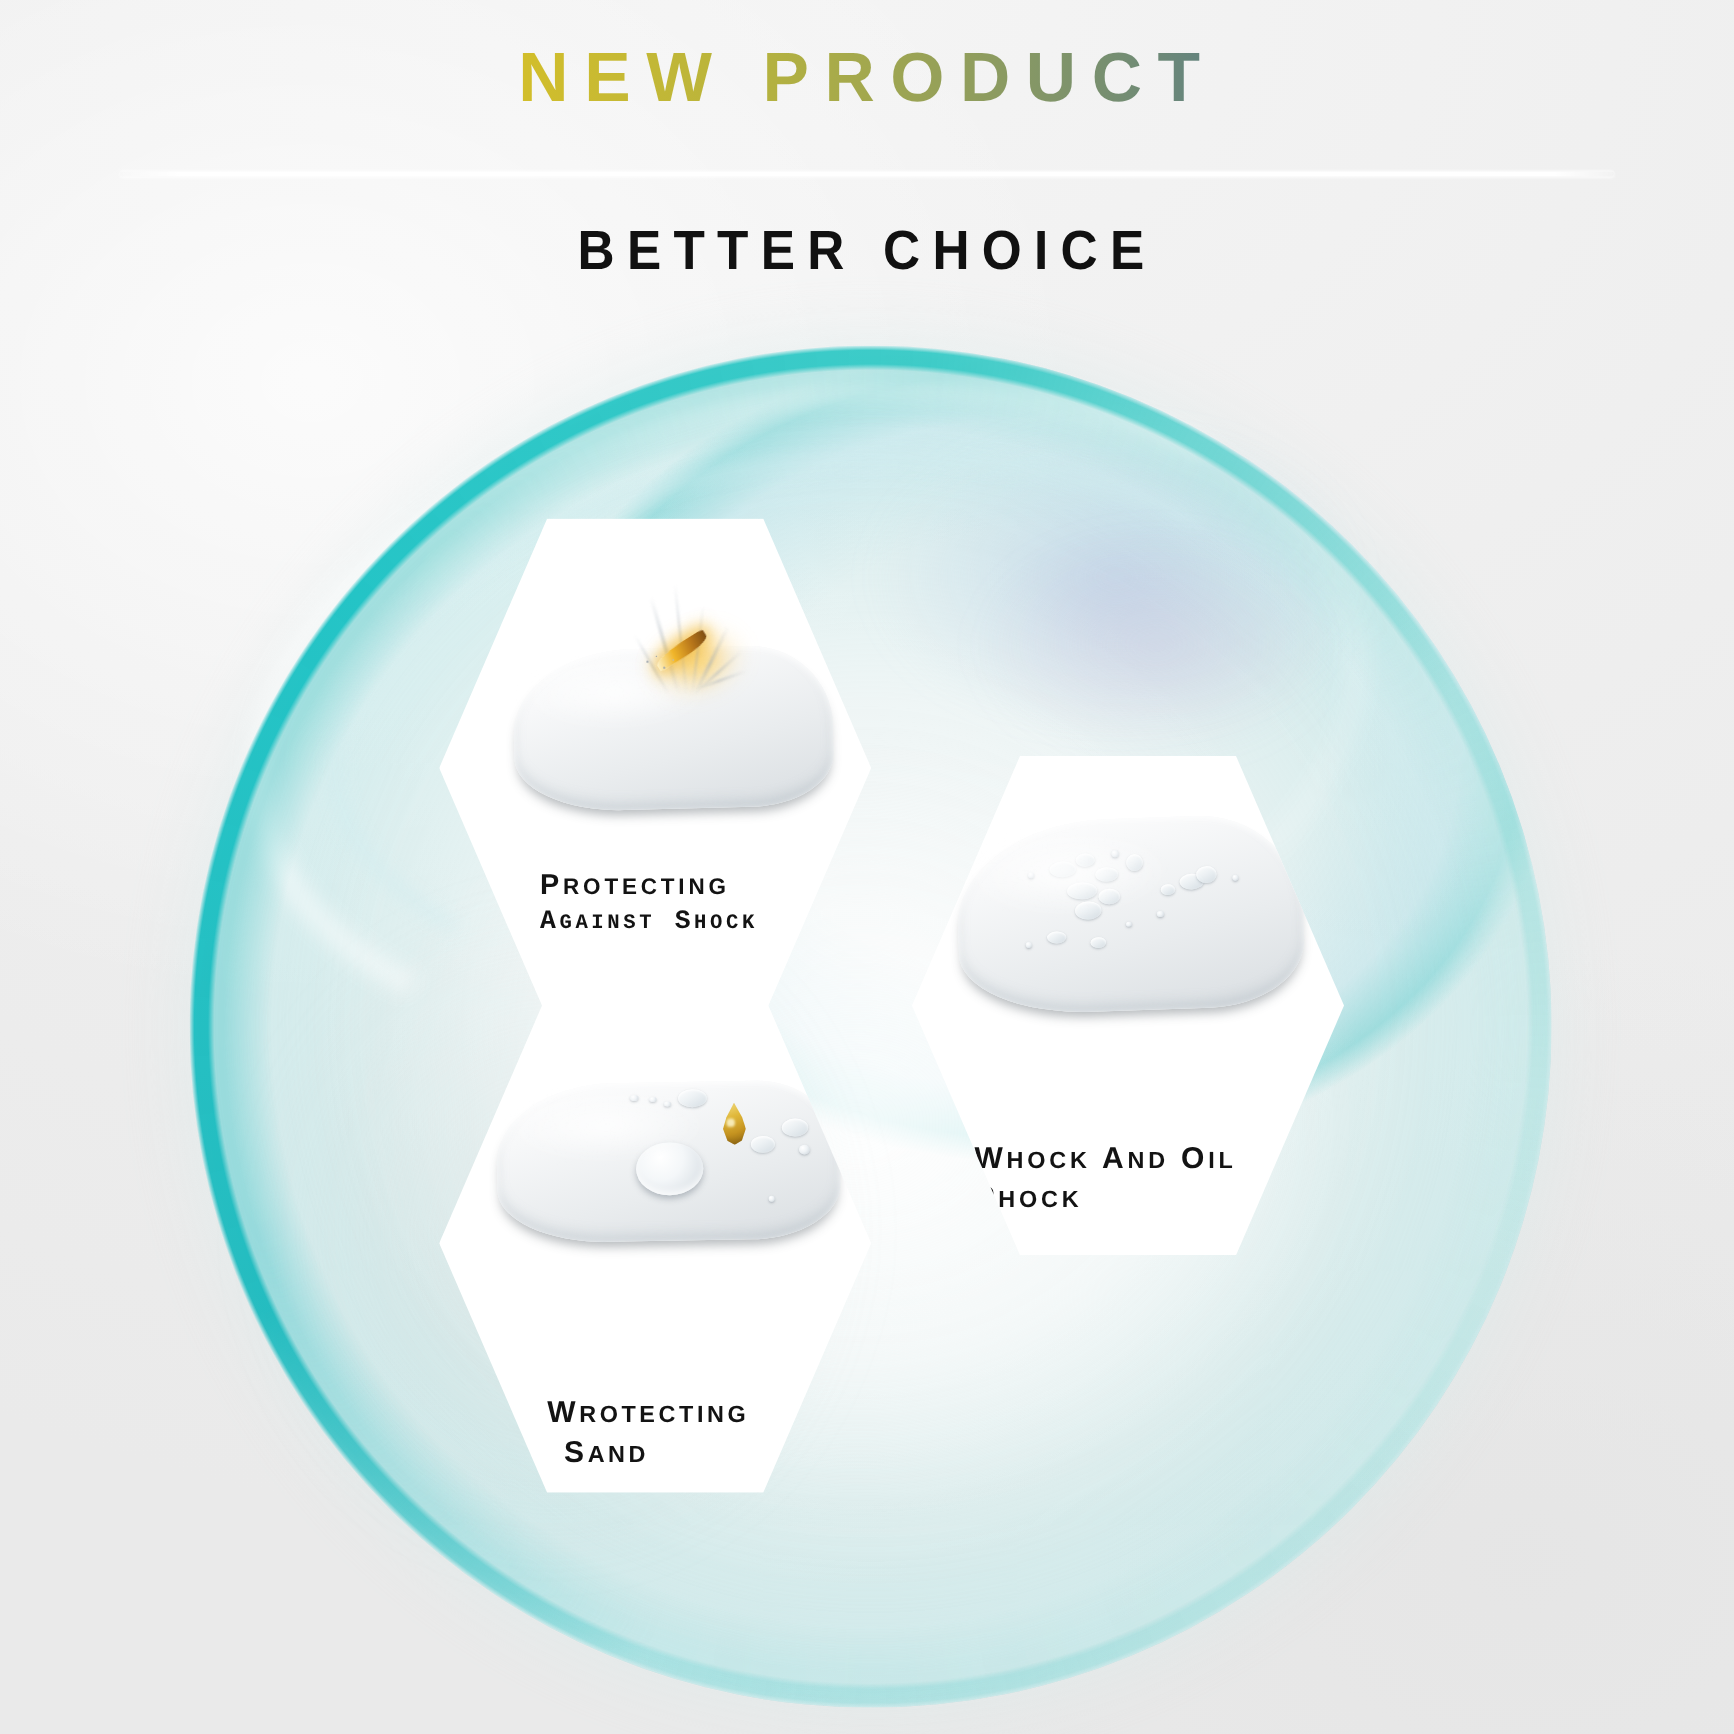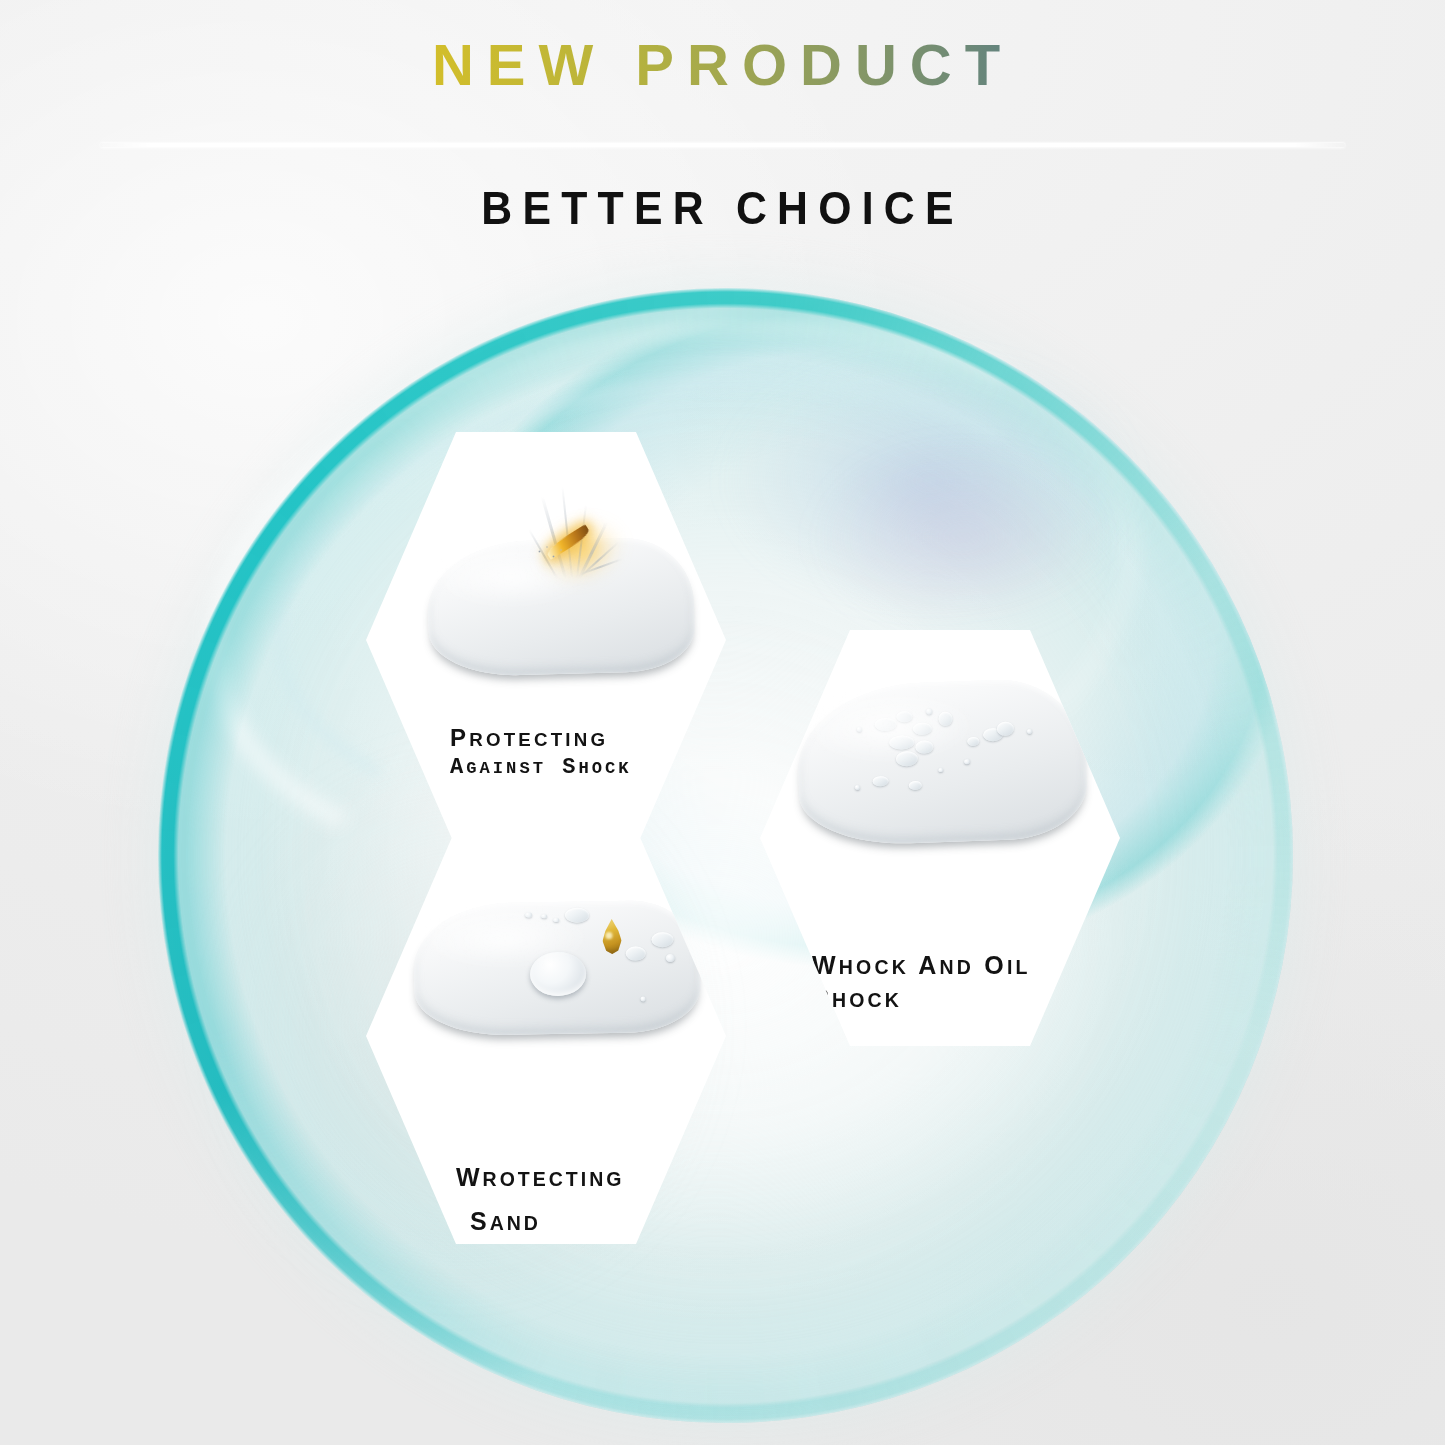--- a/index.html
+++ b/index.html
@@ -159,21 +159,21 @@
   .cap-shock .l2{font-size:22px;letter-spacing:3px;display:block;font-family:Liberation Mono, monospace;}
   .cap-water{
     top:286px;padding-left:52px;
     font-size:25px;letter-spacing:3.2px;
   }
   .cap-water .l2{display:block;}
   .cap-wind{
     top:300px;padding-left:90px;
     font-size:25px;letter-spacing:3px;
   }
-  .cap-wind .l2{display:block;padding-left:14px;margin-top:11px;}
+  .cap-wind .l2{display:block;padding-left:14px;}
 
   .sc-big{font-size:1em;}
   .sc-sm{font-size:.78em;}
 
   
   .lens{
     position:absolute;
     background:
       linear-gradient(165deg,#ffffff 0%,#f7f8f9 26%,#e9ecee 62%,#dfe3e6 85%,#d3d8dc 100%);
     border-radius:46% 34% 30% 40% / 40% 46% 34% 30%;

